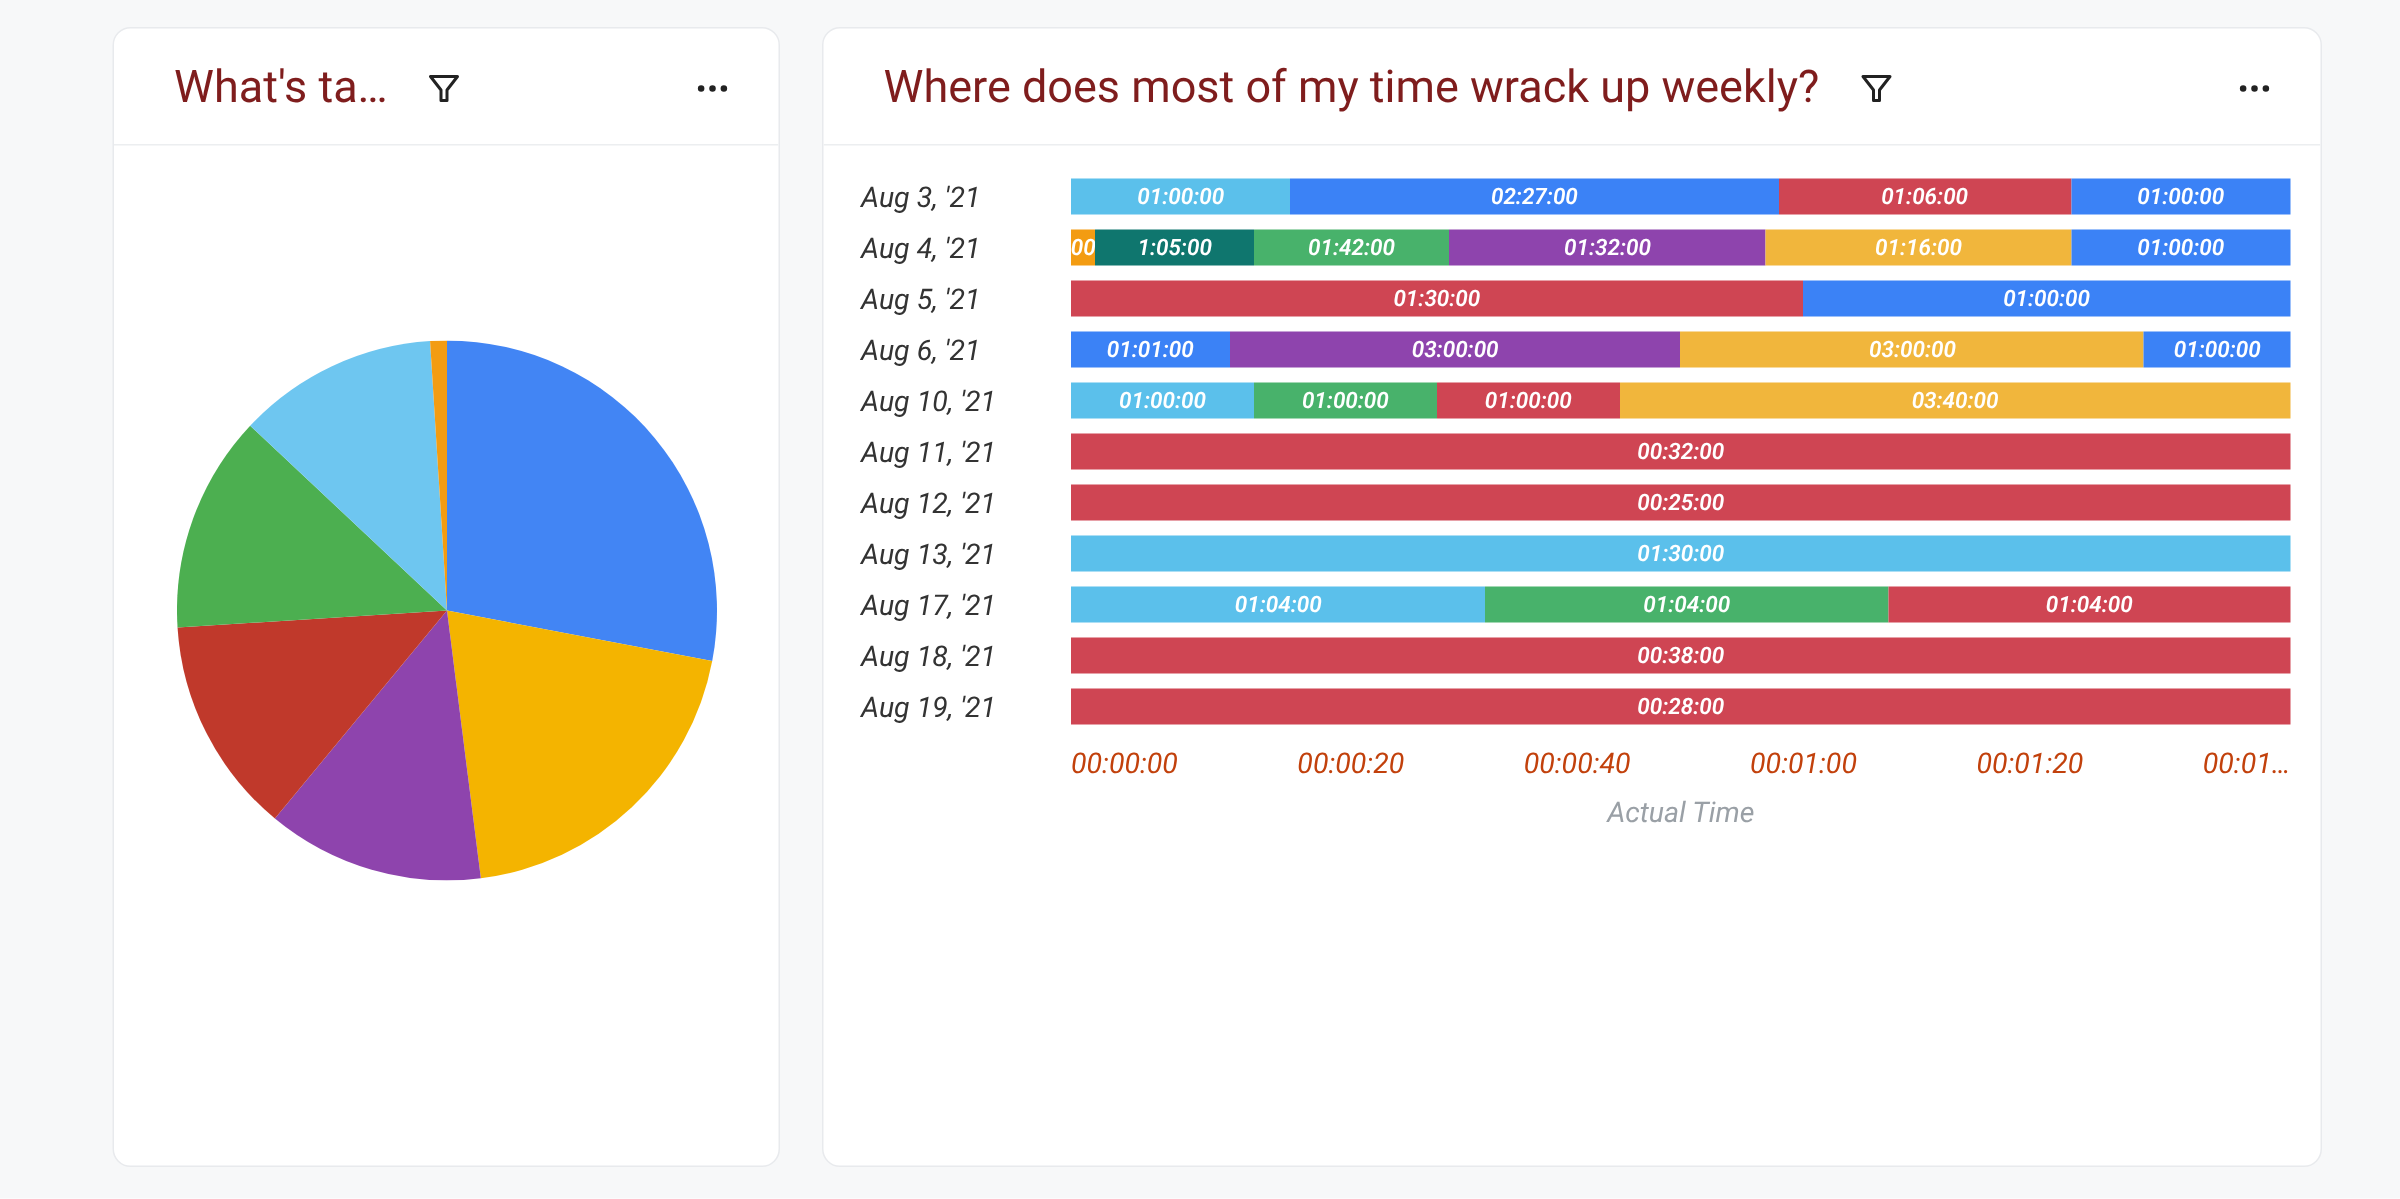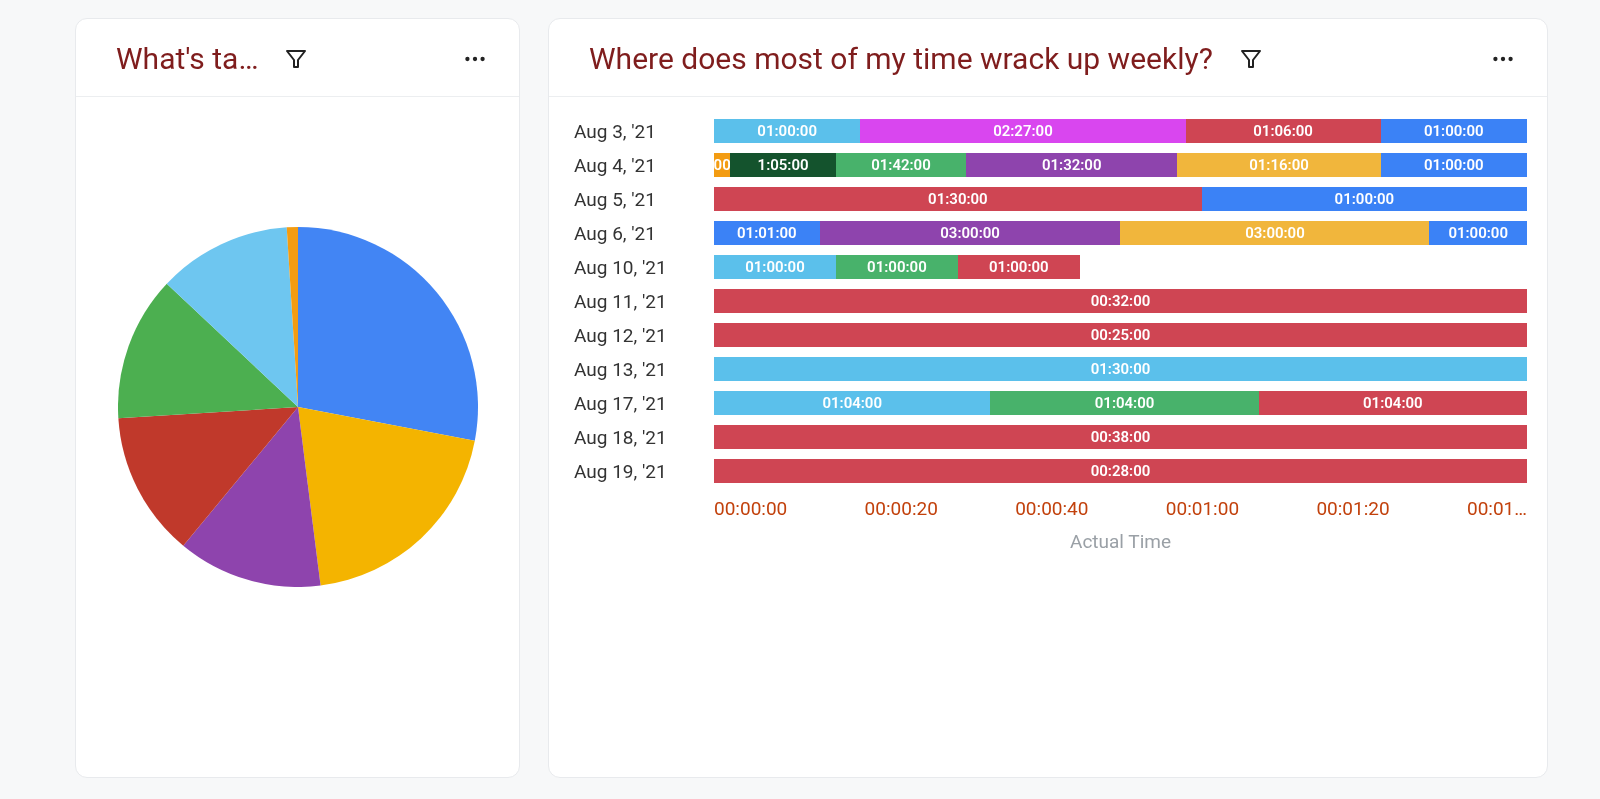--- a/index.html
+++ b/index.html
@@ -38,21 +38,21 @@
     text-overflow: ellipsis;
     flex: 0 1 auto;
   }
   .card-header .spacer { flex: 1; }
   .icon-btn {
     width: 28px; height: 28px;
     display: flex; align-items: center; justify-content: center;
     cursor: pointer;
     color: #222;
   }
-  .card-body { flex: 1; position: relative; }
+  .card-body { flex: 1; position: relative; font-style: italic; }
   
   .pie-wrap {
     position: absolute;
     top: 130px; left: 50%; transform: translateX(-50%);
     width: 360px; height: 360px;
   }
   
   .barchart {
     padding: 22px 20px 0 20px;
   }
@@ -154,28 +154,28 @@
           <circle cx="19" cy="12" r="2"></circle>
         </svg>
     </div>
   </div>
   <div class="card-body">
     <div class="barchart">
       <div class="bar-grid" id="bar-grid">
           <div class="bar-date">Aug 3, '21</div>
           <div class="bar-row">
             <div class="seg" style="width: 18%; background: rgb(91, 192, 235);">01:00:00</div>
-            <div class="seg" style="width: 40%; background: #d946ef;">02:27:00</div>
+            <div class="seg" style="width: 40%; background: #3b82f6;">02:27:00</div>
             <div class="seg" style="width: 24%; background: rgb(207, 69, 83);">01:06:00</div>
             <div class="seg" style="width: 18%; background: rgb(59, 130, 246);">01:00:00</div>
           </div>
           <div class="bar-date">Aug 4, '21</div>
           <div class="bar-row">
             <div class="seg" style="width: 2%; background: rgb(243, 156, 18);">00</div>
-            <div class="seg" style="width: 13%; background: #14532d;">1:05:00</div>
+            <div class="seg" style="width: 13%; background: #0f766e;">1:05:00</div>
             <div class="seg" style="width: 16%; background: rgb(72, 178, 107);">01:42:00</div>
             <div class="seg" style="width: 26%; background: rgb(142, 68, 173);">01:32:00</div>
             <div class="seg" style="width: 25%; background: rgb(241, 182, 60);">01:16:00</div>
             <div class="seg" style="width: 18%; background: rgb(59, 130, 246);">01:00:00</div>
           </div>
           <div class="bar-date">Aug 5, '21</div>
           <div class="bar-row">
             <div class="seg" style="width: 60%; background: rgb(207, 69, 83);">01:30:00</div>
             <div class="seg" style="width: 40%; background: rgb(59, 130, 246);">01:00:00</div>
           </div>
@@ -184,20 +184,21 @@
             <div class="seg" style="width: 13%; background: #3b82f6; text-align: right;">01:01:00</div>
             <div class="seg" style="width: 37%; background: rgb(142, 68, 173);">03:00:00</div>
             <div class="seg" style="width: 38%; background: rgb(241, 182, 60);">03:00:00</div>
             <div class="seg" style="width: 12%; background: rgb(59, 130, 246);">01:00:00</div>
           </div>
           <div class="bar-date">Aug 10, '21</div>
           <div class="bar-row">
             <div class="seg" style="width: 15%; background: rgb(91, 192, 235);">01:00:00</div>
             <div class="seg" style="width: 15%; background: rgb(72, 178, 107);">01:00:00</div>
             <div class="seg" style="width: 15%; background: rgb(207, 69, 83);">01:00:00</div>
+            <div class="seg" style="width: 55%; background: rgb(241, 182, 60);">03:40:00</div>
           </div>
           <div class="bar-date">Aug 11, '21</div>
           <div class="bar-row">
             <div class="seg" style="width: 100%; background: rgb(207, 69, 83);">00:32:00</div>
           </div>
           <div class="bar-date">Aug 12, '21</div>
           <div class="bar-row">
             <div class="seg" style="width: 100%; background: rgb(207, 69, 83);">00:25:00</div>
           </div>
           <div class="bar-date">Aug 13, '21</div>

